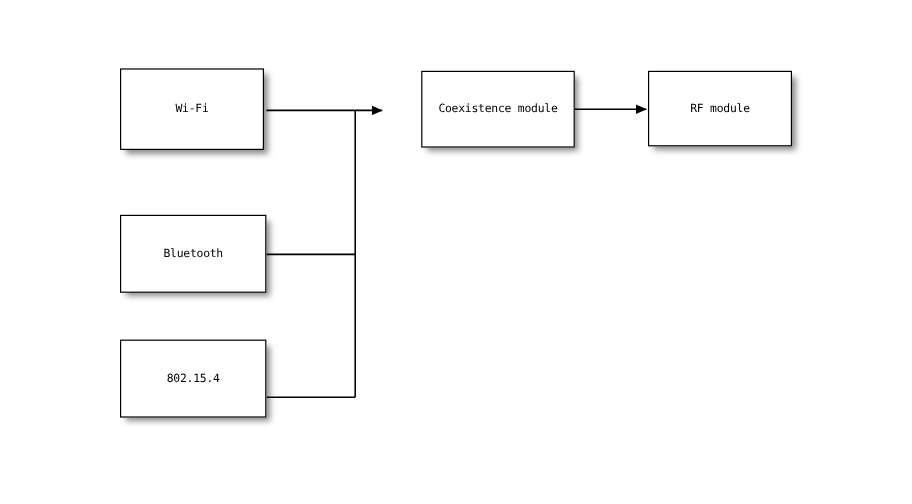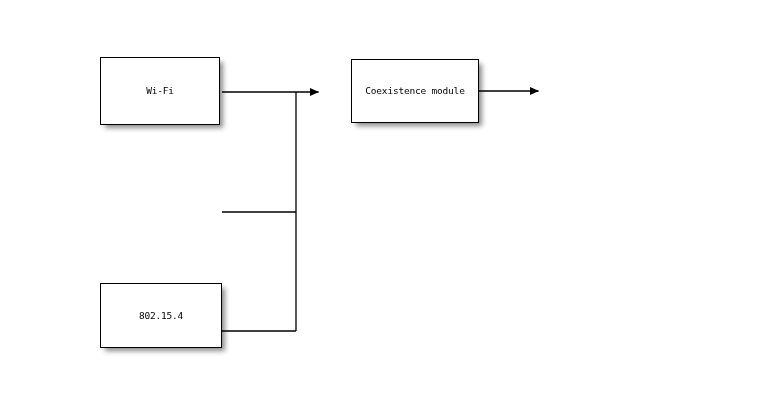--- a/index.html
+++ b/index.html
@@ -91,23 +91,29 @@
 
     <g>
       <path d="M 440 91 L 538.5 91" stroke="#000000" stroke-width="1.3" fill="none" marker-end="url(#arrowhead)"></path>
     </g>
   </svg>
 
   <div class="node" id="node-wifi">
     <span class="node-label">Wi-Fi</span>
   </div>
 
+  <div class="node" id="node-bluetooth">
+    <span class="node-label">Bluetooth</span>
+  </div>
 
   <div class="node" id="node-zigbee">
     <span class="node-label">802.15.4</span>
   </div>
 
   <div class="node" id="node-coex">
     <span class="node-label">Coexistence module</span>
   </div>
 
+  <div class="node" id="node-rf">
+    <span class="node-label">RF module</span>
+  </div>
 
 </div>
 
 </body></html>

